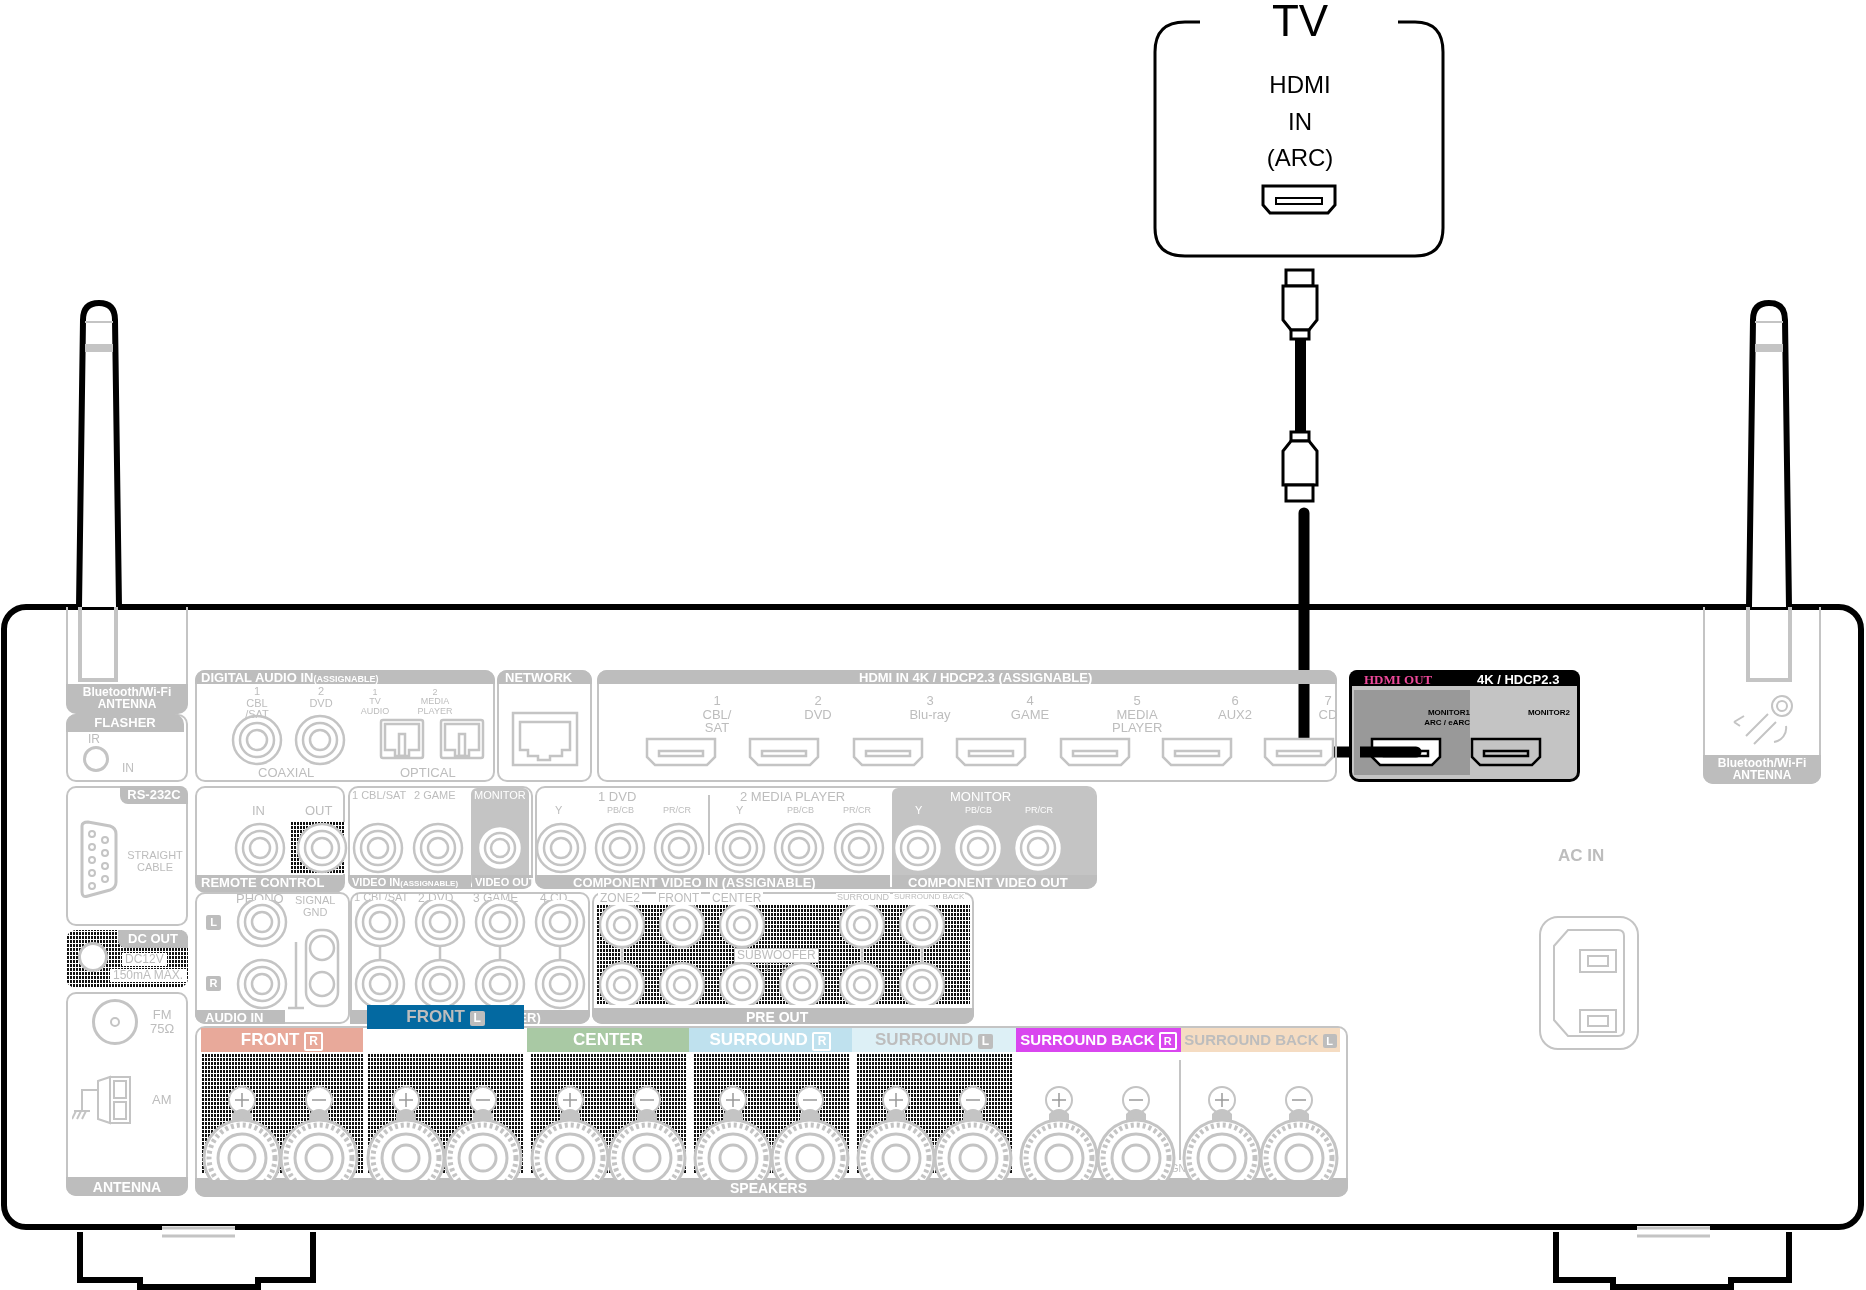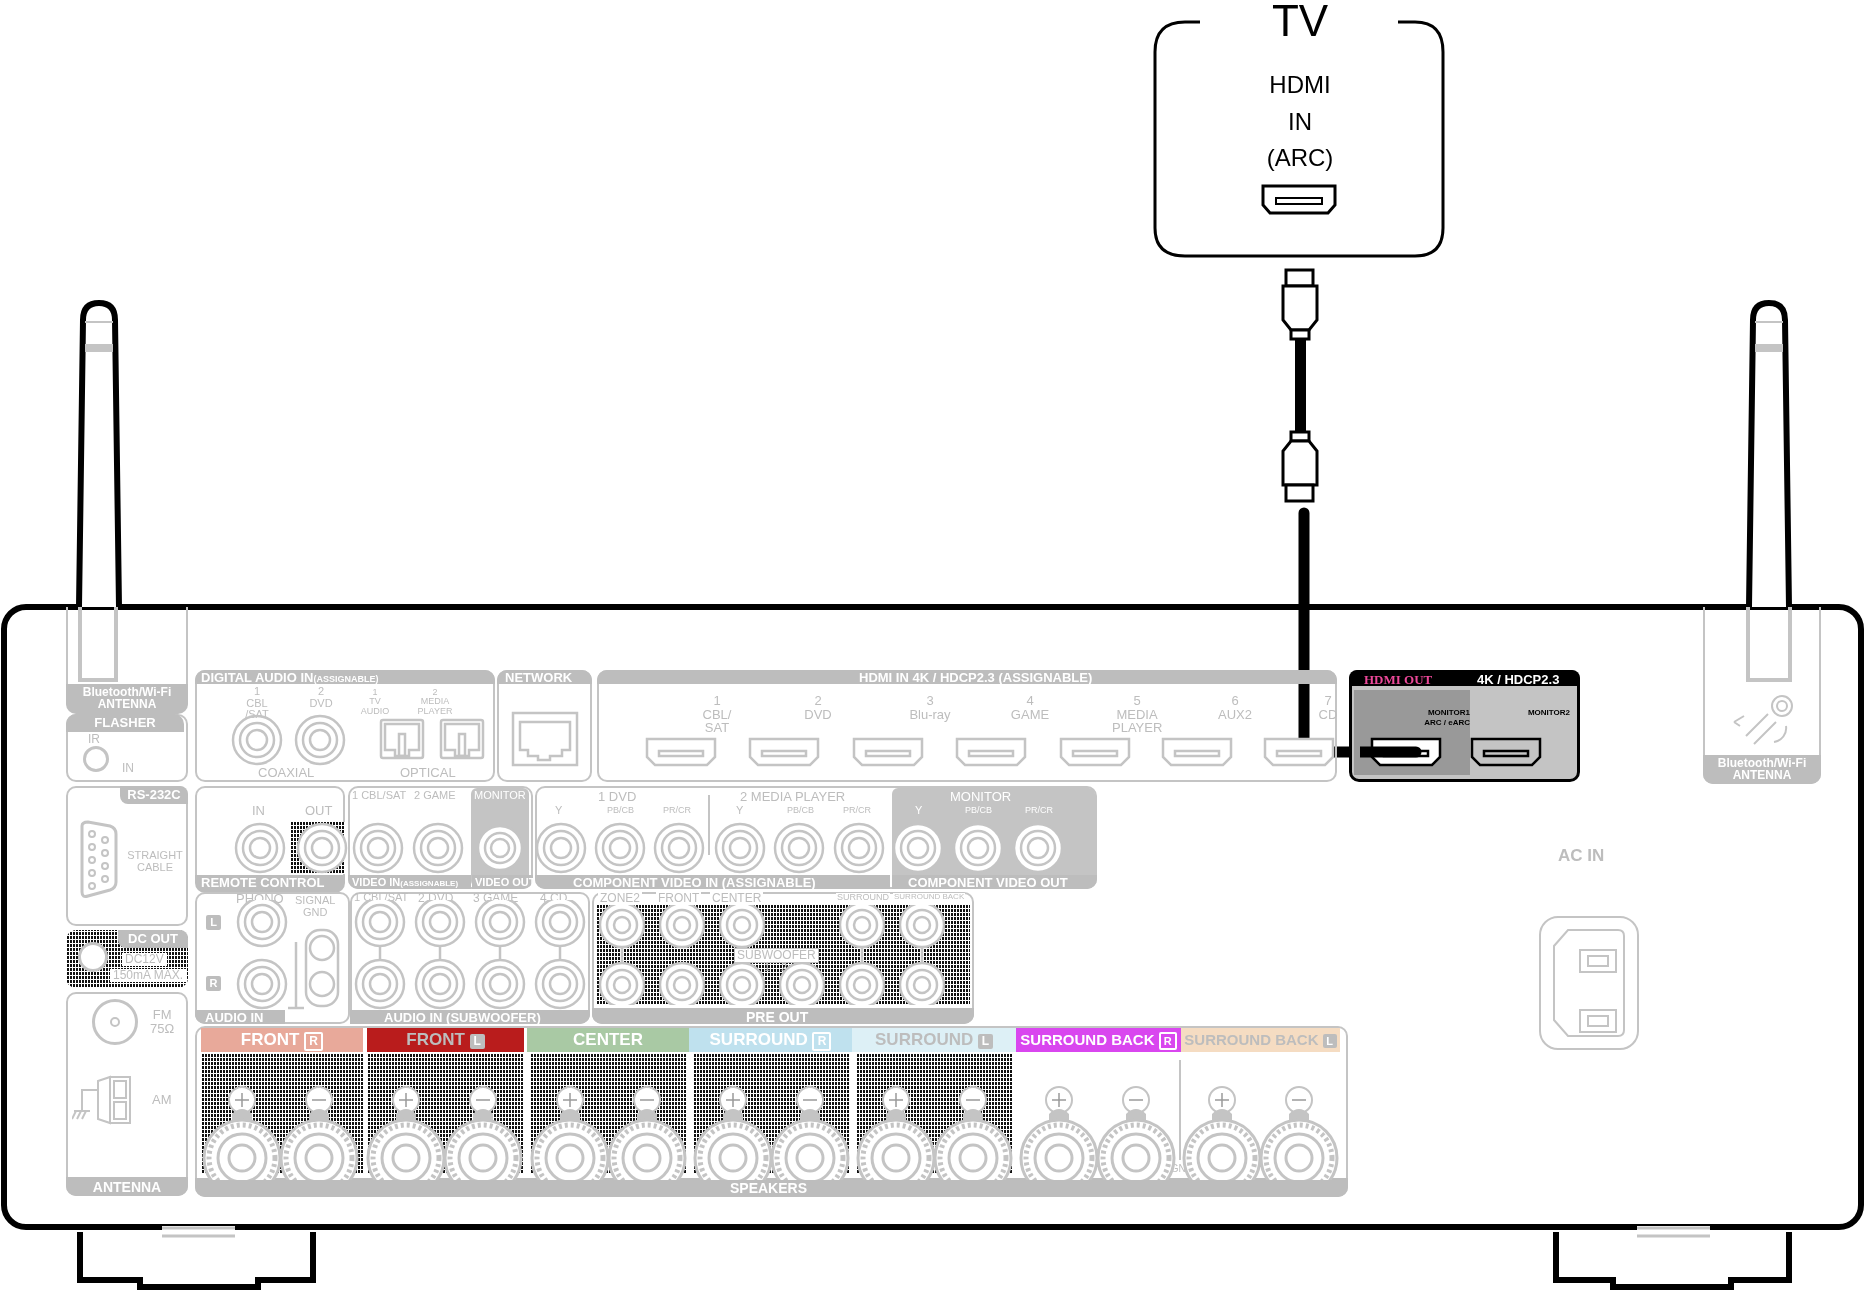--- a/index.html
+++ b/index.html
@@ -578,21 +578,21 @@
 
 <div class="panel" style="left:195px;top:1026px;width:1153px;height:171px;"></div>
 <div class="hdr" style="left:195px;top:1178px;width:1153px;height:19px;border-radius:0 0 10px 10px;"></div>
 <div class="abs" style="left:730px;top:1180px;color:#fff;font-weight:bold;font-size:14px;">SPEAKERS</div>
 <div class="lbl" style="left:1148px;top:1164px;font-size:10px;">ASSIGNABLE</div>
 
 <div class="spk-hdr" style="left:201px;top:1028px;width:162px;background:#e8a99a;">
   <span>FRONT</span>
   <span style="display:inline-block;width:15px;height:15px;line-height:15px;font-size:12px;border:2px solid #fff;border-radius:2px;">R</span>
 </div>
-<div class="spk-hdr" style="left:367px;top:1028px;width:157px;background:#b91c1c;color:#bdbdbd;">
+<div class="spk-hdr" style="left:367px;top:1005px;width:157px;background:#0369a1;color:#bdbdbd;">
   <span>FRONT</span>
   <span style="display:inline-block;width:15px;height:15px;line-height:15px;font-size:12px;background:#bdbdbd;color:#fff;border-radius:2px;">L</span>
 </div>
 <div class="spk-hdr" style="left:527px;top:1028px;width:162px;background:#a9c9a4;">
   <span>CENTER</span>
 </div>
 <div class="spk-hdr" style="left:689px;top:1028px;width:163px;background:#bfe1ee;">
   <span>SURROUND</span>
   <span style="display:inline-block;width:15px;height:15px;line-height:15px;font-size:12px;border:2px solid #fff;border-radius:2px;">R</span>
 </div>

